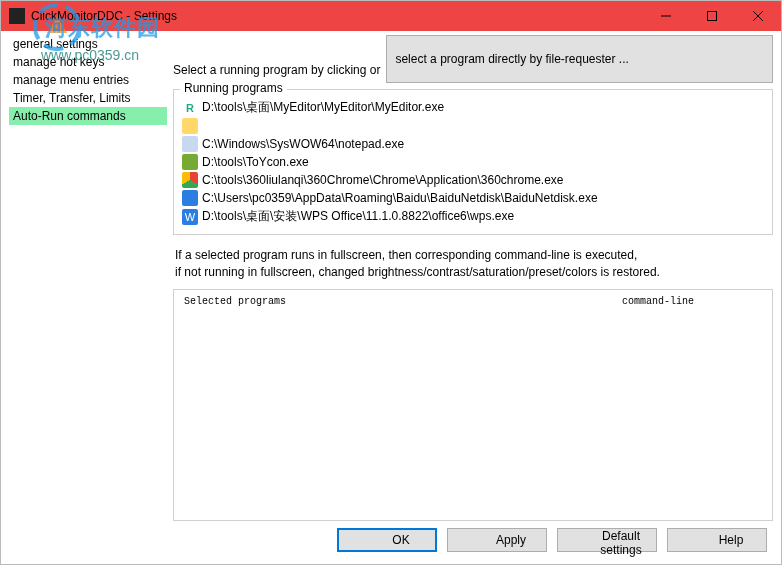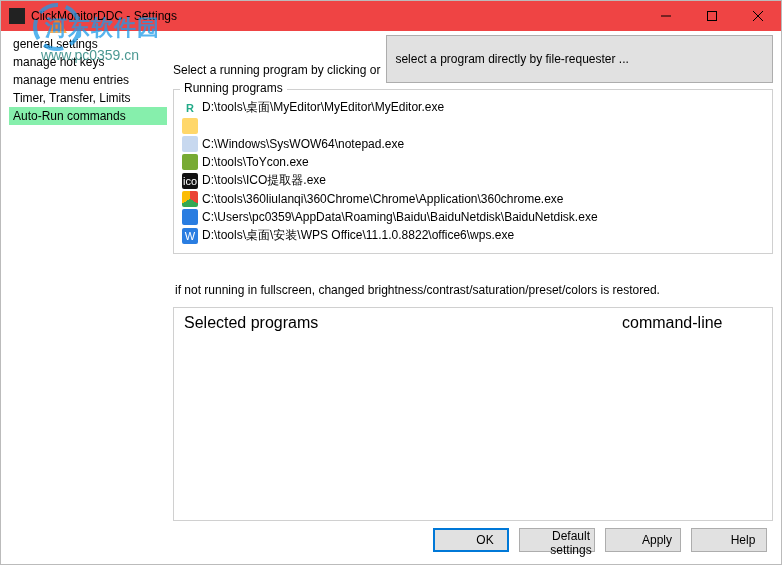--- a/index.html
+++ b/index.html
@@ -10,33 +10,33 @@
 .titlebar .title { font-size: 12px; color: #000; flex: 1; }
 .titlebar .win-btn { width: 46px; height: 30px; display: flex; align-items: center; justify-content: center; color: #000; cursor: pointer; }
 .body { display: flex; height: 490px; padding: 4px 8px 0 8px; }
 .sidebar { width: 164px; padding-right: 6px; }
 .sidebar-item { padding: 2px 4px; cursor: pointer; font-size: 12px; color: #000; }
 .sidebar-item.selected { background: #86efac; }
 .main { flex: 1; display: flex; flex-direction: column; }
 .top-row { display: flex; align-items: center; gap: 6px; margin-bottom: 6px; }
 .top-row .label { font-size: 12px; margin-top: 22px; }
 .file-req-btn { flex: 1; border: 1px solid #adadad; background: #e1e1e1; padding: 16px 8px; text-align: left; cursor: pointer; font-size: 12px; }
-.groupbox { border: 1px solid #d0d0d0; padding: 0; margin-bottom: 24px; }
+.groupbox { border: 1px solid #d0d0d0; padding: 0; margin-bottom: 8px; }
 .groupbox-title { position: relative; top: -9px; left: 6px; background: #fff; padding: 0 4px; display: inline-block; font-size: 12px; }
 .program-list { padding: 0 8px 8px 8px; margin-top: -6px; }
 .program-item { display: flex; align-items: center; gap: 4px; padding: 1px 0; cursor: pointer; font-size: 12px; }
 .program-item .file-icon { width: 16px; height: 16px; display: inline-flex; align-items: center; justify-content: center; font-size: 11px; border-radius: 2px; flex-shrink: 0; }
 .info-text { font-size: 12px; line-height: 1.4; margin: 4px 2px 8px 2px; }
 .selected-box { border: 1px solid #d0d0d0; flex: 1; display: flex; flex-direction: column; }
-.selected-header { display: flex; padding: 6px 10px; font-size: 16px; }
+.selected-header { display: flex; padding: 6px 10px; font-size: 10px; font-family: Liberation Mono, monospace; }
 .selected-header .col1 { flex: 1; }
 .selected-header .col2 { width: 140px; }
 .selected-body { flex: 1; }
 .footer { height: 38px; display: flex; align-items: center; justify-content: flex-end; gap: 10px; padding-right: 14px; border-top: 0; }
-.btn { width: 76px; height: 24px; border: 1px solid #adadad; background: #e1e1e1; cursor: pointer; font-size: 12px; padding-left: 28px; }
+.btn { width: 100px; height: 24px; border: 1px solid #adadad; background: #e1e1e1; cursor: pointer; font-size: 12px; padding-left: 28px; }
 .btn.primary { border: 2px solid #0078d7; }
 .watermark { position: absolute; top: 2px; left: 0; pointer-events: none; opacity: 0.75; padding-left: 32px; }
 .watermark .logo { width: 48px; height: 48px; display: inline-block; }
 .watermark .wm-text { color: #1e9be9; font-size: 22px; font-weight: bold; position: absolute; top: 10px; left: 44px; white-space: nowrap; letter-spacing: 1px; }
 .watermark .wm-url { position: absolute; top: 44px; left: 40px; color: #0f766e; font-size: 14px; }
 .ic-r { background:#fff; color:#2a8; font-weight:bold; }
 .ic-folder { background:#ffd76a; }
 .ic-note { background:#c7d8ef; }
 .ic-toy { background:#7a3; }
 .ic-ico { background:#111; color:#fff; font-size:9px; }
@@ -97,56 +97,53 @@
             </div>
             <div class="program-item">
               <span class="file-icon ic-note"></span>
               <span>C:\Windows\SysWOW64\notepad.exe</span>
             </div>
             <div class="program-item">
               <span class="file-icon ic-toy"></span>
               <span>D:\tools\ToYcon.exe</span>
             </div>
             <div class="program-item">
-              <span class="file-icon ic-ico">ico</span>
-              <span>D:\tools\ICO提取器.exe</span>
-            </div>
-            <div class="program-item">
               <span class="file-icon ic-chrome"></span>
               <span>C:\tools\360liulanqi\360Chrome\Chrome\Application\360chrome.exe</span>
             </div>
             <div class="program-item">
               <span class="file-icon ic-baidu"></span>
               <span>C:\Users\pc0359\AppData\Roaming\Baidu\BaiduNetdisk\BaiduNetdisk.exe</span>
             </div>
             <div class="program-item">
               <span class="file-icon ic-wps">W</span>
               <span>D:\tools\桌面\安装\WPS Office\11.1.0.8822\office6\wps.exe</span>
             </div>
           </div>
       </div>
 
       <div class="info-text">
+        <div>If a selected program runs in fullscreen, then corresponding command-line is executed,</div>
         <div>if not running in fullscreen, changed brightness/contrast/saturation/preset/colors is restored.</div>
       </div>
 
       <div class="selected-box">
         <div class="selected-header">
           <div class="col1">Selected programs</div>
           <div class="col2">command-line</div>
         </div>
         <div class="selected-body"></div>
       </div>
     </div>
   </div>
 
   <div class="footer">
     <button class="btn primary">OK</button>
+    <button class="btn">Apply</button>
     <button class="btn">Default settings</button>
-    <button class="btn">Apply</button>
     <button class="btn">Help</button>
   </div>
 
   <div class="watermark">
     <svg class="logo" viewBox="0 0 48 48">
       <circle cx="24" cy="24" r="22" fill="none" stroke="#1e9be9" stroke-width="4" stroke-dasharray="20 8"></circle>
       <path d="M14 30 L24 14 L34 30 Z" fill="#f7931e"></path>
     </svg>
     <span class="wm-text">河东软件园</span>
     <span class="wm-url">www.pc0359.cn</span>

